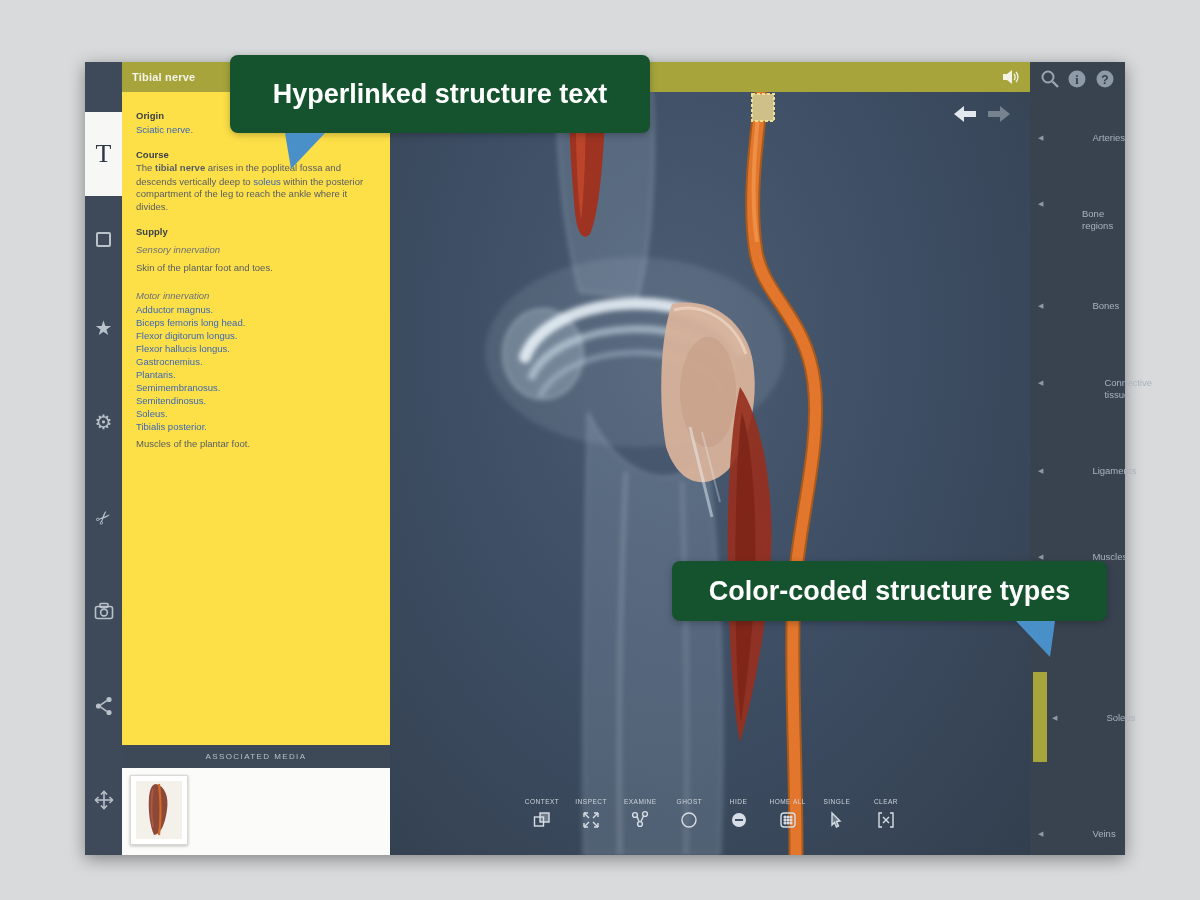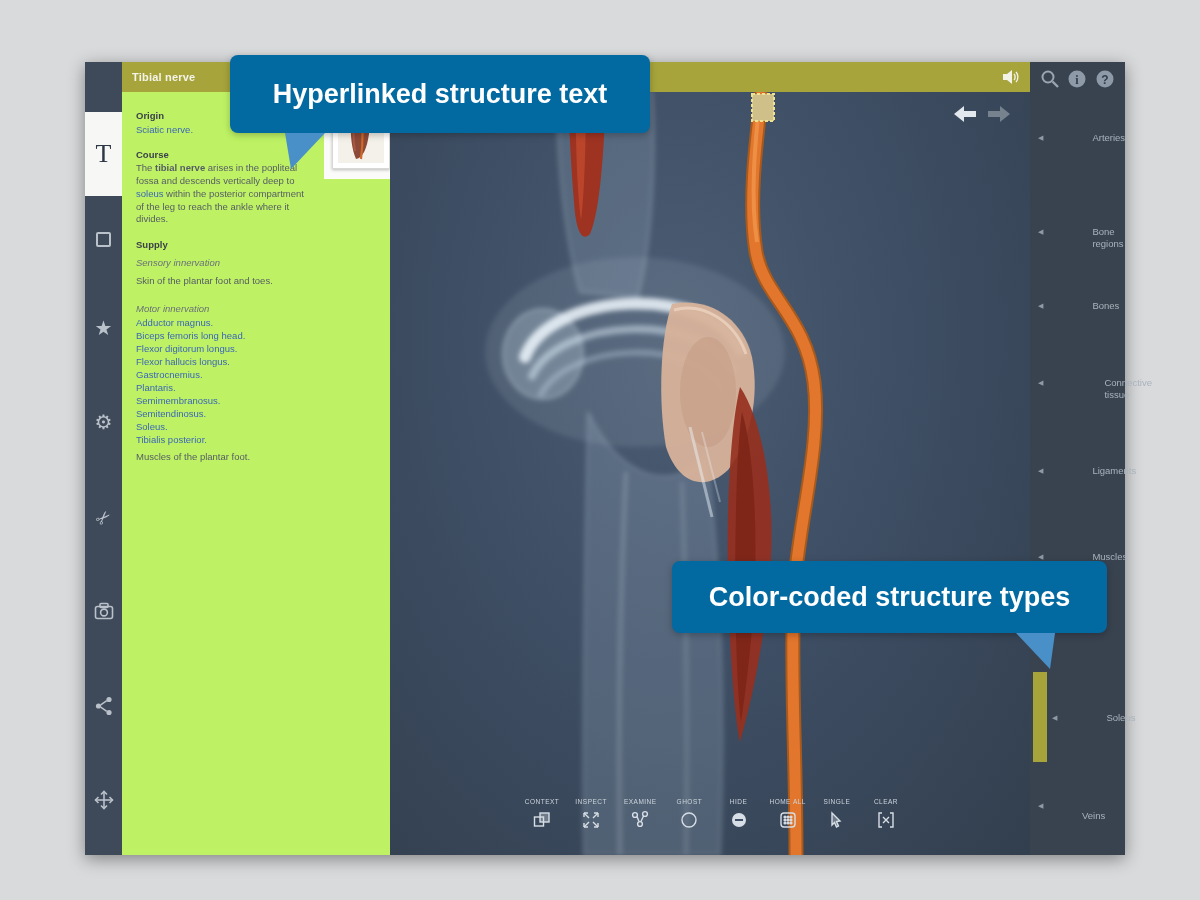--- a/index.html
+++ b/index.html
@@ -36,21 +36,21 @@
   .si-star { top:256px; font-size:20px; line-height:20px; }
   .si-gear { top:350px; font-size:20px; line-height:20px; }
   .si-scis { top:446px; font-size:18px; line-height:20px; }
   .si-scis span { display:inline-block; transform:rotate(-45deg); }
   .si-cam  { top:540px; }
   .si-share{ top:634px; }
   .si-move { top:728px; }
 
   
   .content-panel { position:absolute; left:37px; top:30px; width:268px; height:763px;
-                   background:#bef264; display:flex; }
+                   background:#fde047; display:flex; flex-direction:column; }
   .panel-text { flex:1; padding:18px 15px 0 14px; overflow:hidden; }
   .sec { margin-bottom:13px; }
   .sec h4 { font-size:9.5px; font-weight:bold; color:#3b414b; margin-bottom:2px; }
   .body-txt { font-size:9.5px; color:#565c66; line-height:12.5px; }
   .link { color:#3a66b8; font-size:9.5px; line-height:13px; cursor:pointer; display:inline-block; }
   .link-block { display:block; }
   .maroon { color:#a93d52; }
   .ital { font-style:italic; color:#6a707a; font-size:9.5px; line-height:13px; }
   .bold-inline { font-weight:bold; }
   .motor-gap { height:10px; }
@@ -67,27 +67,27 @@
   .anatomy { position:absolute; left:0; top:0; }
   .nav-arrows { position:absolute; right:18px; top:12px; display:flex; gap:8px; }
   .nav-arrows .na { width:26px; height:20px; cursor:pointer; }
 
   .vtoolbar { position:absolute; left:128px; top:706px; width:392px; display:flex; justify-content:space-between; }
   .vt-item { display:flex; flex-direction:column; align-items:center; width:48px; cursor:pointer; }
   .vt-item .vt-label { font-size:6.5px; color:#cdd5dc; letter-spacing:0.5px; margin-bottom:5px; white-space:nowrap; }
   .vt-item svg { stroke:#d8dee5; fill:none; stroke-width:1.4; }
 
   
-  .callout { position:absolute; background:#0369a1; border-radius:8px; color:#fff;
+  .callout { position:absolute; background:#14532d; border-radius:8px; color:#fff;
              display:flex; align-items:center; justify-content:center;
              font-size:27px; font-weight:bold; z-index:50; box-shadow:0 2px 7px rgba(0,0,0,0.25); }
   .callout-top { left:230px; top:55px; width:420px; height:78px; }
   .callout-top::after { content:""; position:absolute; top:100%; left:55px; width:0; height:0;
              border-top:36px solid #4a90c8; border-right:34px solid transparent; border-left:6px solid transparent; }
-  .callout-bottom { left:672px; top:561px; width:435px; height:72px; }
+  .callout-bottom { left:672px; top:561px; width:435px; height:60px; }
   .callout-bottom::after { content:""; position:absolute; top:100%; right:52px; width:0; height:0;
              border-top:36px solid #4a90c8; border-left:34px solid transparent; border-right:5px solid transparent; }
 </style>
 </head>
 <body>
 
 <div class="page">
   <div class="app">
 
     <div class="titlebar">
@@ -114,21 +114,21 @@
           <text x="10" y="14.5" text-anchor="middle" font-size="12" font-family="Liberation Sans, sans-serif" font-weight="bold" fill="#343e4a">?</text>
         </svg>
       </div>
 
       <div class="st-bar"></div>
 
       <div class="st-item" style="top:70px;">
         <span class="chev">◀</span>
         <span class="lbl">Arteries</span>
       </div>
-      <div class="st-item" style="top:164px;">
+      <div class="st-item" style="top:136px;flex-direction:column;">
         <span class="chev">◀</span>
         <span class="lbl">Bone regions</span>
       </div>
       <div class="st-item" style="top:238px;">
         <span class="chev">◀</span>
         <span class="lbl">Bones</span>
       </div>
       <div class="st-item" style="top:315px;gap:12px;">
         <span class="chev">◀</span>
         <span class="lbl">Connective tissue</span>
@@ -138,21 +138,21 @@
         <span class="lbl">Ligaments</span>
       </div>
       <div class="st-item" style="top:489px;">
         <span class="chev">◀</span>
         <span class="lbl">Muscles</span>
       </div>
       <div class="st-item" style="top:650px; left:22px;">
         <span class="chev">◀</span>
         <span class="lbl">Soleus</span>
       </div>
-      <div class="st-item" style="top:738px;flex-direction:column;">
+      <div class="st-item" style="top:766px;">
         <span class="chev">◀</span>
         <span class="lbl">Veins</span>
       </div>
     </div>
 
     <div class="left-toolbar">
       <div class="tab-active">
         <span class="t-glyph">T</span>
       </div>
       <div class="side-icon si-box"><span class="bx"></span></div>
@@ -209,20 +209,21 @@
           <span class="link link-block">Flexor hallucis longus.</span>
           <span class="link link-block">Gastrocnemius.</span>
           <span class="link link-block">Plantaris.</span>
           <span class="link link-block">Semimembranosus.</span>
           <span class="link link-block">Semitendinosus.</span>
           <span class="link link-block">Soleus.</span>
           <span class="link link-block">Tibialis posterior.</span>
           <span class="body-txt">Muscles of the plantar foot.</span>
         </div>
       </div>
+      <div class="assoc-bar">ASSOCIATED MEDIA</div>
       <div class="media-area">
         <div class="thumb">
           <svg width="46" height="58" viewBox="0 0 46 58">
             <rect x="0" y="0" width="46" height="58" fill="#f4f1ea"></rect>
             <path d="M20,3 C29,5 33,16 31,29 C29,43 25,53 18,54 C14,45 12,30 13,16 C14,8 16,3 20,3 Z" fill="#8d4937"></path>
             <path d="M23,3 C25,20 25,38 23,54" stroke="#d06a28" stroke-width="2.2" fill="none"></path>
             <path d="M17,8 C15,20 15,34 17,46" stroke="#b3604a" stroke-width="2" fill="none" opacity="0.7"></path>
           </svg>
         </div>
       </div>

